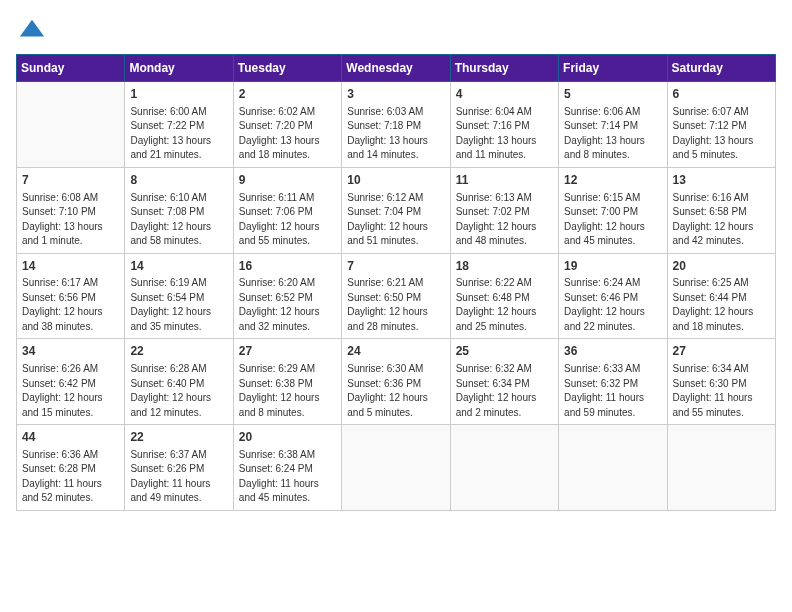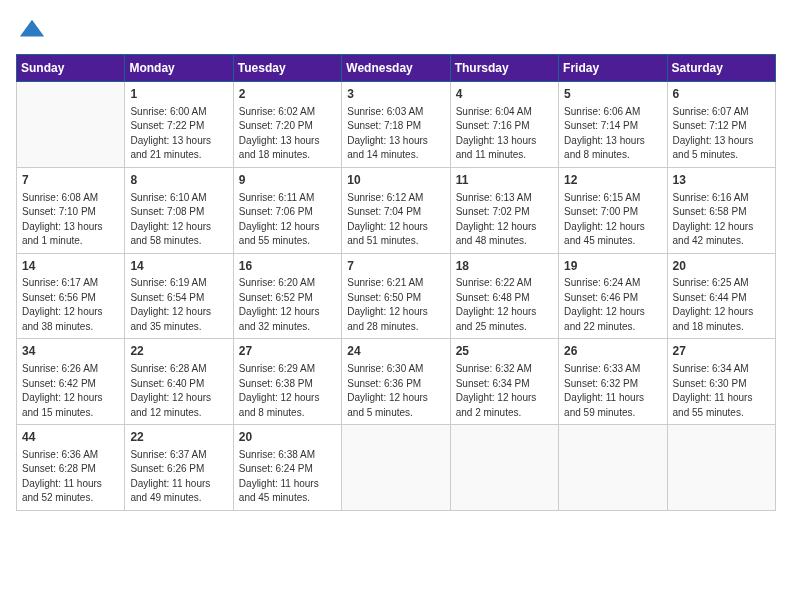--- a/index.html
+++ b/index.html
@@ -225,21 +225,21 @@
         </td>
         <td>
           <span class="day-number">24</span>
           <div class="day-info">Sunrise: 6:30 AM<br>Sunset: 6:36 PM<br>Daylight: 12 hours and 5 minutes.</div>
         </td>
         <td>
           <span class="day-number">25</span>
           <div class="day-info">Sunrise: 6:32 AM<br>Sunset: 6:34 PM<br>Daylight: 12 hours and 2 minutes.</div>
         </td>
         <td>
-          <span class="day-number">26</span>
+          <span class="day-number">36</span>
           <div class="day-info">Sunrise: 6:33 AM<br>Sunset: 6:32 PM<br>Daylight: 11 hours and 59 minutes.</div>
         </td>
         <td>
           <span class="day-number">27</span>
           <div class="day-info">Sunrise: 6:34 AM<br>Sunset: 6:30 PM<br>Daylight: 11 hours and 55 minutes.</div>
         </td>
       </tr>
       <tr>
         <td>
           <span class="day-number">44</span>

